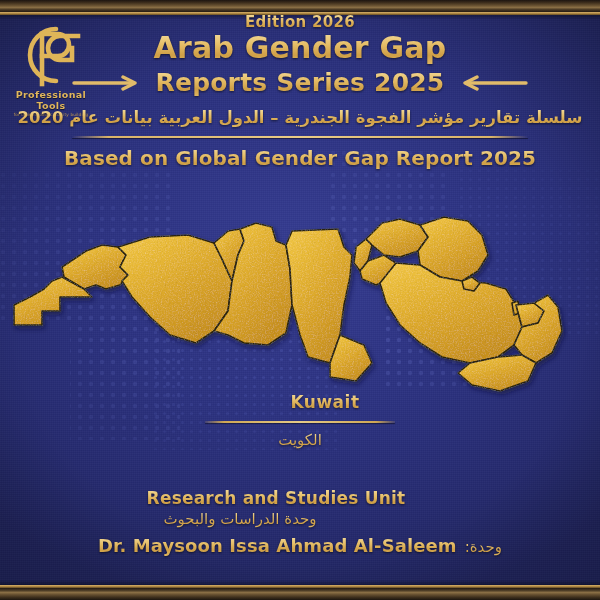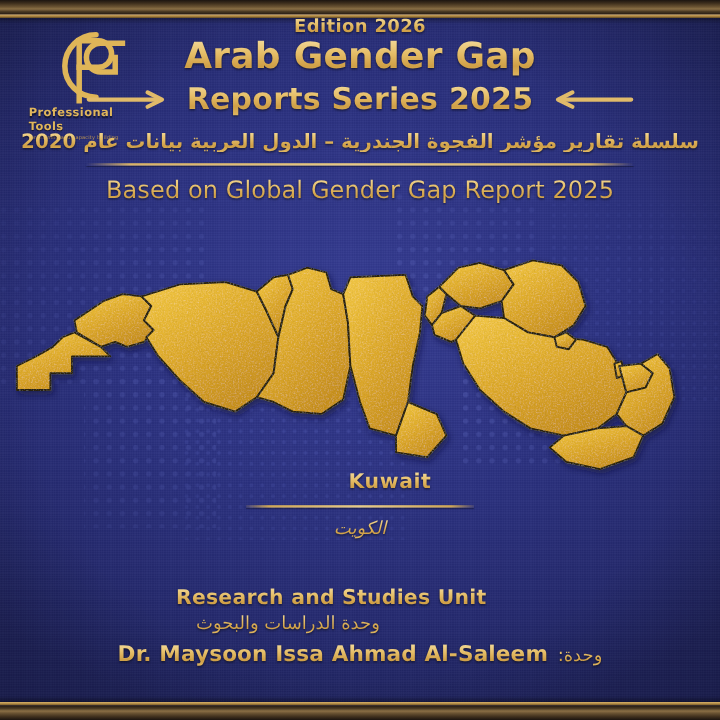--- a/index.html
+++ b/index.html
@@ -67,22 +67,23 @@
     background: linear-gradient(0deg,
       #1c1510 0%, #3d2e1c 22%, #6b5433 48%, #8a6f45 62%, #4a3a24 80%, #241a12 100%);
   }
   .frame-bottom-shadow {
     position: absolute; left: 0; bottom: 15px; width: 600px; height: 5px;
     background: linear-gradient(0deg, rgba(0,0,0,.35), rgba(0,0,0,0));
   }
 
   
   .logo {
-    position: absolute; left: 24px; top: 22px;
+    position: absolute; left: 0; top: 22px;
     width: 102px; height: 92px;
+    text-align: center;
   }
   .logo-mark { display:block; margin: 0 auto; }
   .logo-name {
     margin-top: 1px;
     font-size: 9.5px;
     font-weight: bold;
     letter-spacing: .35px;
     color: #e0b65c;
     text-shadow: 0 1px 1px rgba(0,0,0,.6);
   }
@@ -132,21 +133,21 @@
     font-family: "DejaVu Sans", sans-serif;
   }
   .rule-top {
     position: absolute; top: 136px; left: 72px; width: 456px; height: 2px;
     background: linear-gradient(90deg, rgba(200,160,80,0) 0%, #d9b368 8%, #e8cb86 50%, #d9b368 92%, rgba(200,160,80,0) 100%);
     box-shadow: 0 1px 1px rgba(0,0,0,.45);
   }
   .based-on {
     position: absolute; top: 146px; left: 0; width: 600px;
     text-align: center;
-    font-size: 20px; font-weight: normal; letter-spacing: .1px;
+    font-size: 20px; font-weight: bold; letter-spacing: .1px;
   }
 
   
   .map-wrap {
     position: absolute; left: 0; top: 185px; width: 600px; height: 220px;
   }
 
   
   .country-en {
     position: absolute; top: 392px; left: 12px; width: 600px;
@@ -155,21 +156,20 @@
   }
   .rule-country {
     position: absolute; top: 421px; left: 205px; width: 190px; height: 2px;
     background: linear-gradient(90deg, rgba(200,160,80,.15) 0%, #cfa755 10%, #e6cb88 50%, #cfa755 90%, rgba(200,160,80,.15) 100%);
     box-shadow: 0 1px 1px rgba(0,0,0,.45);
   }
   .country-ar {
     position: absolute; top: 431px; left: 0; width: 600px;
     text-align: center; direction: rtl;
     font-size: 15px;
-    font-style: italic;
   }
 
   
   .credit-en {
     position: absolute; top: 488px; left: 0; width: 552px;
     text-align: center;
     font-size: 17px; font-weight: bold; letter-spacing: .2px;
   }
   .credit-ar {
     position: absolute; top: 510px; left: 0; width: 480px;

